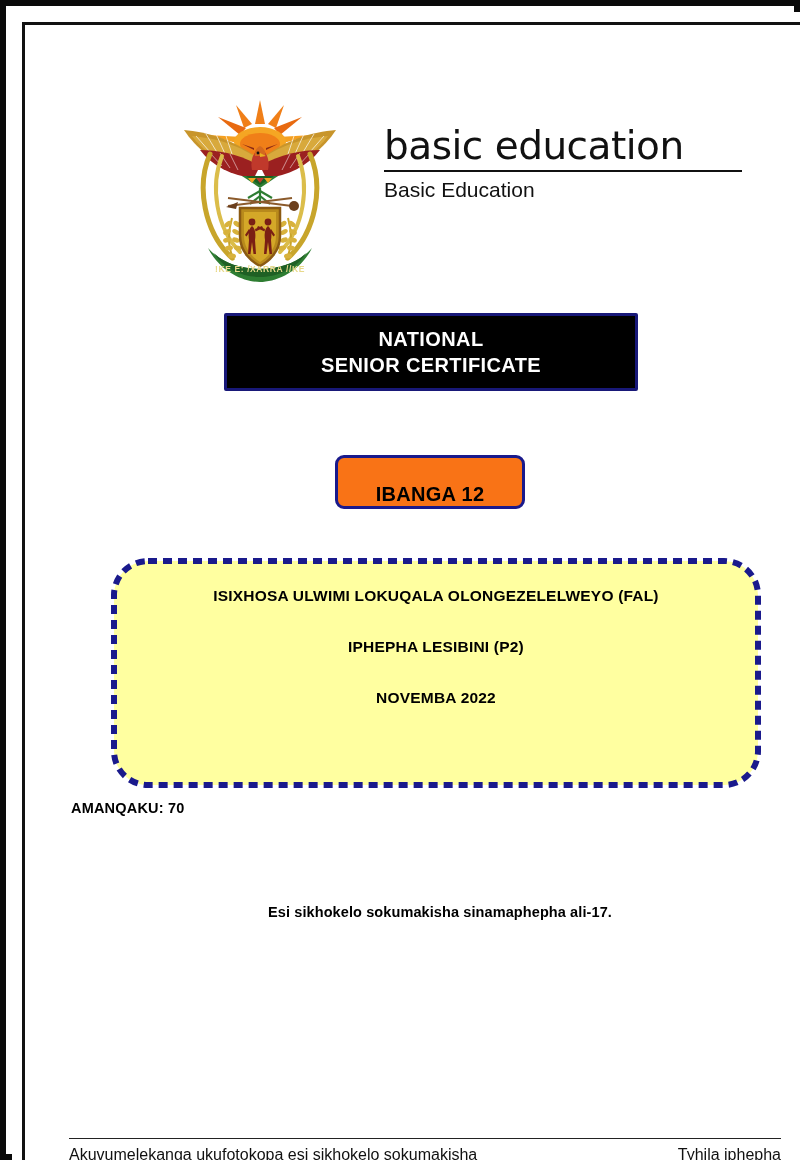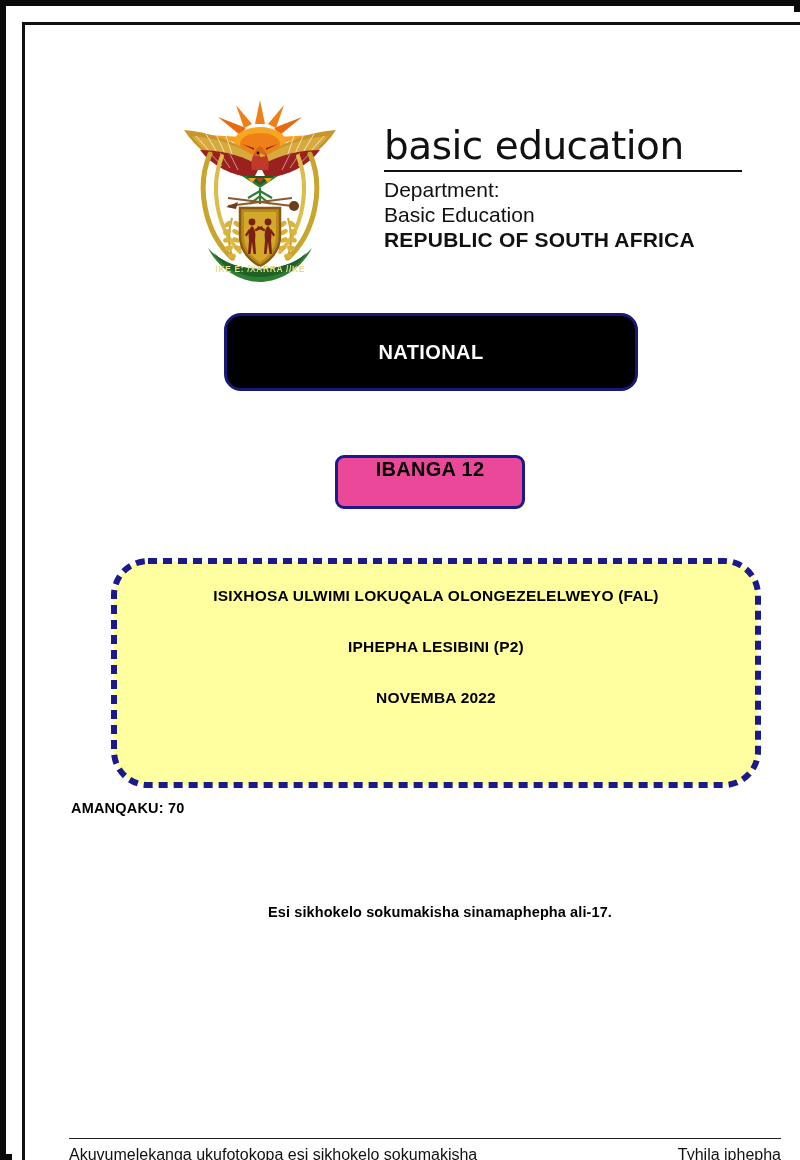--- a/index.html
+++ b/index.html
@@ -102,21 +102,21 @@
   
   .nsc-box {
     position: absolute;
     left: 188px;
     top: 277px;
     width: 414px;
     height: 78px;
     box-sizing: border-box;
     background: #000000;
     border: 3px solid #181878;
-    border-radius: 17px;
+    border-radius: 2px;
     display: flex;
     flex-direction: column;
     align-items: center;
     justify-content: center;
     color: #ffffff;
   }
   .nsc-line {
     font-size: 20px;
     line-height: 26px;
     font-weight: bold;
@@ -126,25 +126,25 @@
   }
 
   
   .grade-box {
     position: absolute;
     left: 299px;
     top: 419px;
     width: 190px;
     height: 54px;
     box-sizing: border-box;
-    background: #ec4899;
+    background: #f97316;
     border: 3px solid #1a1a8c;
     border-radius: 9px;
     display: flex;
-    align-items: flex-start;
+    align-items: flex-end;
     justify-content: center;
   }
   .grade-label {
     font-size: 20px;
     font-weight: bold;
     color: #000000;
     letter-spacing: 0.3px;
   }
 
   
@@ -365,28 +365,27 @@
 
               <path d="M38 158 C 62 186, 118 186, 142 158 C 130 182, 106 192, 90 192 C 74 192, 50 182, 38 158 Z" fill="#2e7d32"></path>
               <path d="M44 163 C 64 184, 116 184, 136 163 C 126 180, 106 187, 90 187 C 74 187, 54 180, 44 163 Z" fill="#1f6024"></path>
               <text x="90" y="182" font-family="'Liberation Sans', sans-serif" font-size="8.5" font-weight="bold" fill="#e8d98a" text-anchor="middle" letter-spacing="0.6">!KE E: /XARRA //KE</text>
             </svg>
           </div>
 
           <div class="dept-text">
             <div class="be-title">basic education</div>
             <div class="be-rule"></div>
-            <div class="dept-line">Department:</div>
             <div class="dept-line">Basic Education</div>
-            <div class="dept-line bold">REPUBLIC OF SOUTH AFRICA</div>
           </div>
         </div>
 
         <div class="nsc-box">
           <div class="nsc-line">NATIONAL</div>
+          <div class="nsc-line">SENIOR CERTIFICATE</div>
         </div>
 
         <div class="grade-box">
           <span class="grade-label">IBANGA 12</span>
         </div>
 
         <div class="subject-panel">
           <svg class="dash-frame" viewBox="0 0 656 236" xmlns="http://www.w3.org/2000/svg">
             <rect x="6" y="6" width="644" height="224" rx="34" ry="34" fill="#ffffa0" stroke="#1a1a8c" stroke-width="6" stroke-dasharray="9 6"></rect>
           </svg>

